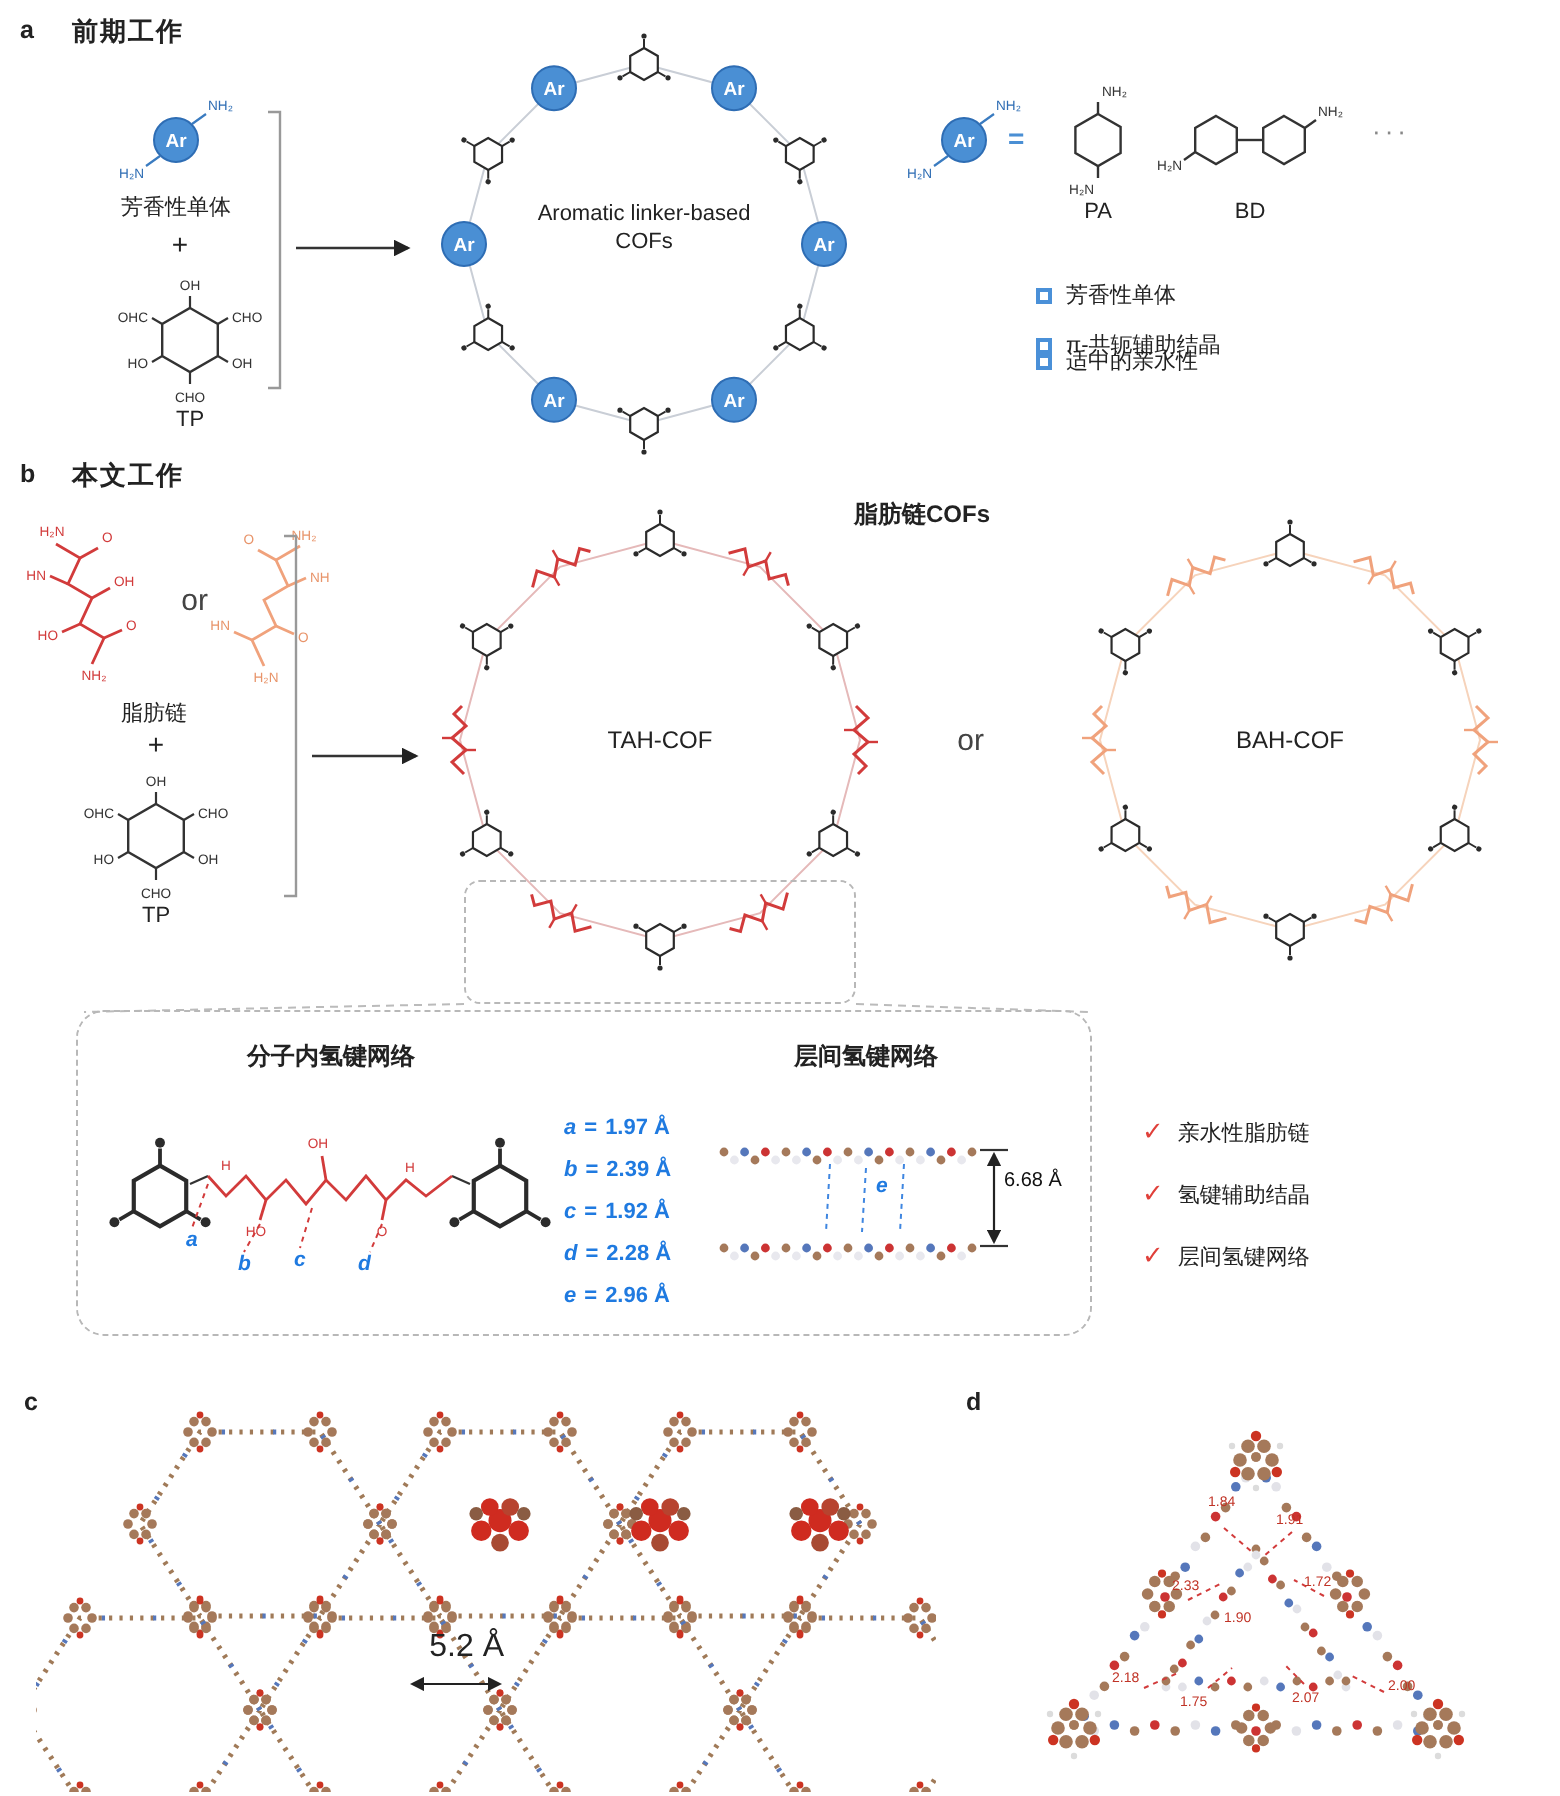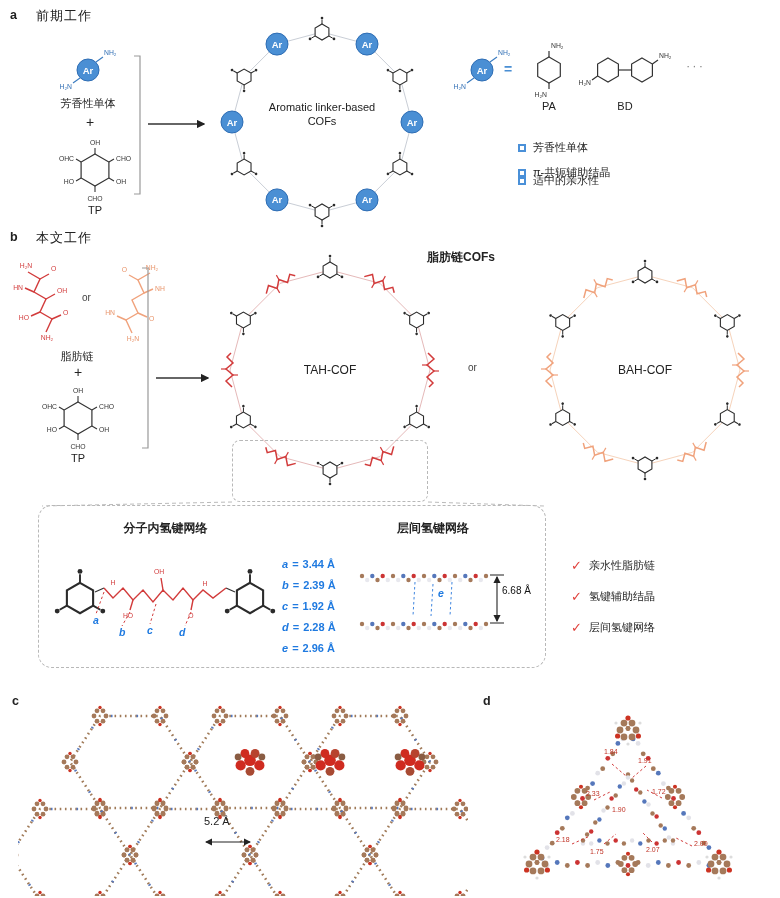--- a/index.html
+++ b/index.html
@@ -1,43 +1,43 @@
 <!DOCTYPE html>
 <html><head>
 <meta charset="utf-8">
 <style>
   *{margin:0;padding:0;box-sizing:border-box}
   html,body{width:780px;height:898px;background:#fff;font-family:"Liberation Sans","DejaVu Sans",sans-serif;color:#222}
   .figure{position:relative;width:780px;height:898px;overflow:hidden;background:#fff}
   .abs{position:absolute}
   svg{display:block}
   .panel-letter{font-size:12.5px;font-weight:700}
-  .cn-title{font-size:13px;font-weight:400;letter-spacing:1px}
+  .cn-title{font-size:13px;font-weight:700;letter-spacing:1px}
   .caption{font-size:11px;text-align:center}
   .plus-sign{font-size:14px;text-align:center}
   .center-label{font-size:11px;text-align:center;color:#222}
   .ring-name{font-size:12px;text-align:center}
-  .or-label{font-size:10px;color:#444;text-align:left}
+  .or-label{font-size:15px;color:#444;text-align:right}
   .equiv{font-size:14px;font-weight:700;color:#4a8fd4}
   .ellipsis{font-size:13px;color:#888;letter-spacing:2px}
   .bullet-row{display:flex;align-items:center;gap:7px}
   .square-icon{width:8px;height:8px;border:2px solid #4a90d8;display:inline-block;flex:0 0 auto}
   .bullet-text{font-size:11px}
   .family-caption{font-size:12px;font-weight:600}
   .inset-box{border:1.5px dashed #b8b8b8;border-radius:14px}
   .frag-box{border:1.2px dashed #b8b8b8;border-radius:8px}
   .inset-title{font-size:12px;font-weight:600;text-align:center}
   .bond-letter{font-size:10.5px;font-weight:700;font-style:italic;color:#1f7ae0}
   .dist-row{font-size:11px;font-weight:700;color:#1f7ae0;display:flex;gap:4px;margin-bottom:9px}
   .dist-row i{font-style:italic}
   .spacing-label{font-size:10px;color:#111}
   .check-row{display:flex;align-items:center;gap:7px}
   .check-icon{color:#e0403a;font-size:13px;font-weight:700}
   .check-text{font-size:11px}
-  .annotation{font-size:11px;text-align:left}
+  .annotation{font-size:16px;text-align:right}
   .dnum{font-size:7px;color:#c03326}
   
   .redline{stroke:#d23b3b;stroke-width:1.4;fill:none}
   .orangeline{stroke:#f0a27c;stroke-width:1.4;fill:none}
   .blueline{stroke:#3a7bc0;stroke-width:1.1;fill:none}
   .blackline{stroke:#333;stroke-width:1.1;fill:none}
   .ringline{stroke:#333;stroke-width:1.2;fill:none}
   .bracket{stroke:#999;stroke-width:1.2;fill:none}
   .rxn-arrow{stroke:#333;stroke-width:1.3}
   .callout{stroke:#bbb;stroke-width:1;stroke-dasharray:4,3}
@@ -565,21 +565,21 @@
   <div class="abs inset-title" style="left:368px;top:520px;width:130px">层间氢键网络</div>
   <span class="abs bond-letter" style="left:93px;top:614px">a</span>
   <span class="abs bond-letter" style="left:119px;top:626px">b</span>
   <span class="abs bond-letter" style="left:147px;top:624px">c</span>
   <span class="abs bond-letter" style="left:179px;top:626px">d</span>
 
   <div class="abs" style="left:282px;top:558px">
     <div class="dist-row">
       <i>a</i>
       <span>=</span>
-      <span>3.44 Å</span>
+      <span>1.97 Å</span>
     </div>
     <div class="dist-row">
       <i>b</i>
       <span>=</span>
       <span>2.39 Å</span>
     </div>
     <div class="dist-row">
       <i>c</i>
       <span>=</span>
       <span>1.92 Å</span>

